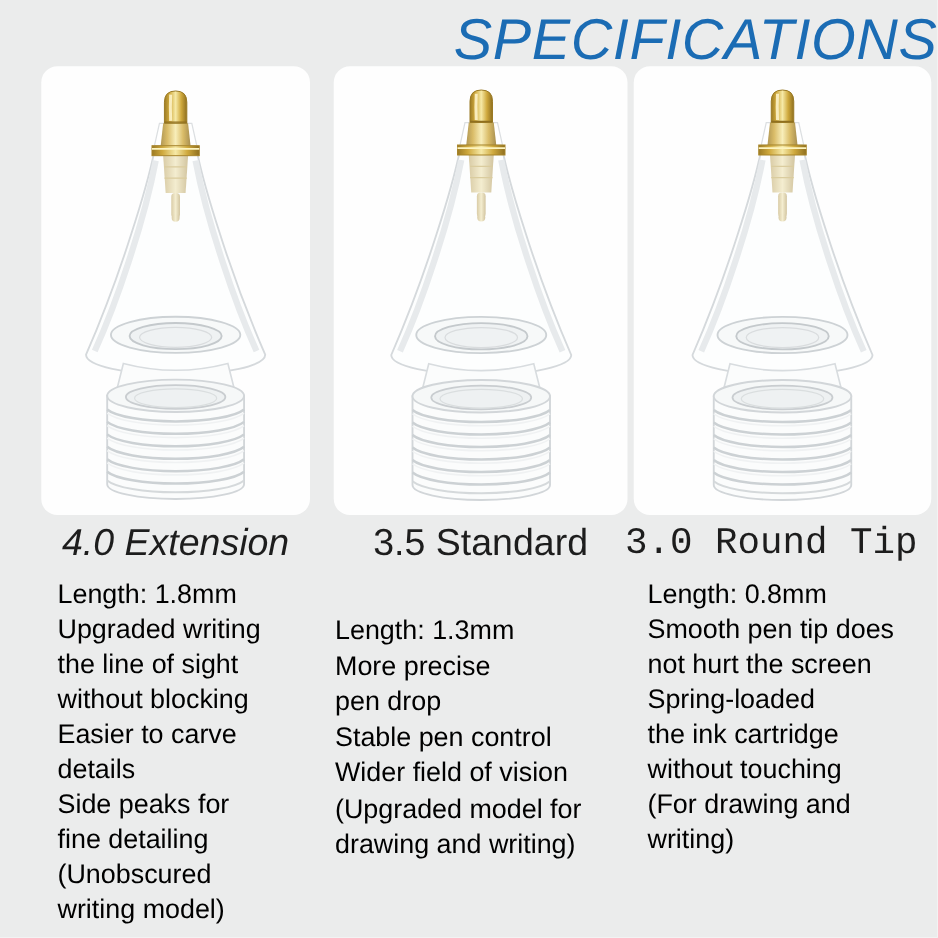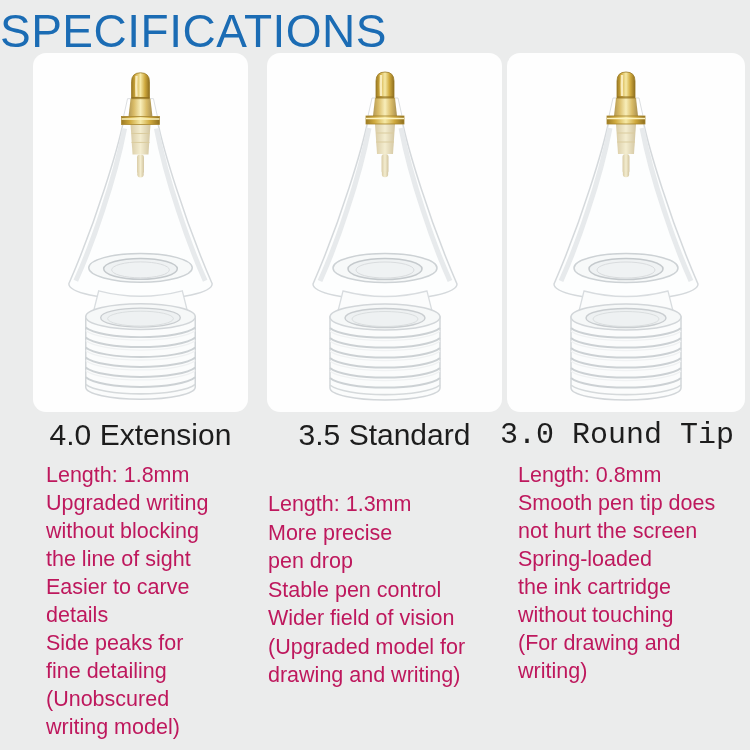--- a/index.html
+++ b/index.html
@@ -3,40 +3,40 @@
 <meta charset="utf-8">
 <style>
   html,body{margin:0;padding:0;}
   .stage{
     position:relative;width:750px;height:750px;overflow:hidden;
     background:#ebecec;
     font-family:"Liberation Sans", sans-serif;
   }
   .title{
     position:absolute;top:4px;left:0;width:750px;
-    text-align:left;font-size:46px;font-weight:400;
-    color:#1b6cb4;letter-spacing:0.5px;white-space:nowrap;
+    text-align:right;font-size:46px;font-weight:400;
+    color:#1b6cb4;letter-spacing:0.5px;white-space:nowrap;font-style:italic;
   }
   .card{
     position:absolute;top:53px;height:359px;background:#fefefe;
     border-radius:13px;display:flex;justify-content:center;align-items:flex-start;
   }
   .card-1{left:33px;width:215px;}
   .card-2{left:267px;width:235px;}
   .card-3{left:507px;width:238px;}
   .tip-svg{margin-top:17px;width:216px;height:336px;display:block;}
   .pname{
     position:absolute;top:418px;font-size:30px;color:#1d1d1d;
     text-align:center;white-space:nowrap;
   }
-  .pname-1{left:33px;width:215px;}
+  .pname-1{left:33px;width:215px;font-style:italic;}
   .pname-2{left:267px;width:235px;text-align:center;}
   .pname-3{left:500px;width:216px;font-family:Liberation Mono, monospace;}
   .specs{
-    position:absolute;font-size:21.5px;line-height:28px;color:#be185d;
+    position:absolute;font-size:21.5px;line-height:28px;color:#000000;
     white-space:nowrap;
   }
   .specs-1{left:46px;top:461px;}
   .specs-2{left:268px;top:490px;line-height:28.5px;}
   .specs-3{left:518px;top:461px;}
 </style>
 </head>
 <body>
 
 <svg width="0" height="0" style="position:absolute" aria-hidden="true">
@@ -123,22 +123,22 @@
     </svg>
   </div>
 
   <div class="pname pname-1">4.0 Extension</div>
   <div class="pname pname-2">3.5 Standard</div>
   <div class="pname pname-3">3.0 Round Tip</div>
 
   <div class="specs specs-1">
       <div>Length: 1.8mm</div>
       <div>Upgraded writing</div>
+      <div>the line of sight</div>
       <div>without blocking</div>
-      <div>the line of sight</div>
       <div>Easier to carve</div>
       <div>details</div>
       <div>Side peaks for</div>
       <div>fine detailing</div>
       <div>(Unobscured</div>
       <div>writing model)</div>
     </div>
   <div class="specs specs-2">
       <div>Length: 1.3mm</div>
       <div>More precise</div>

